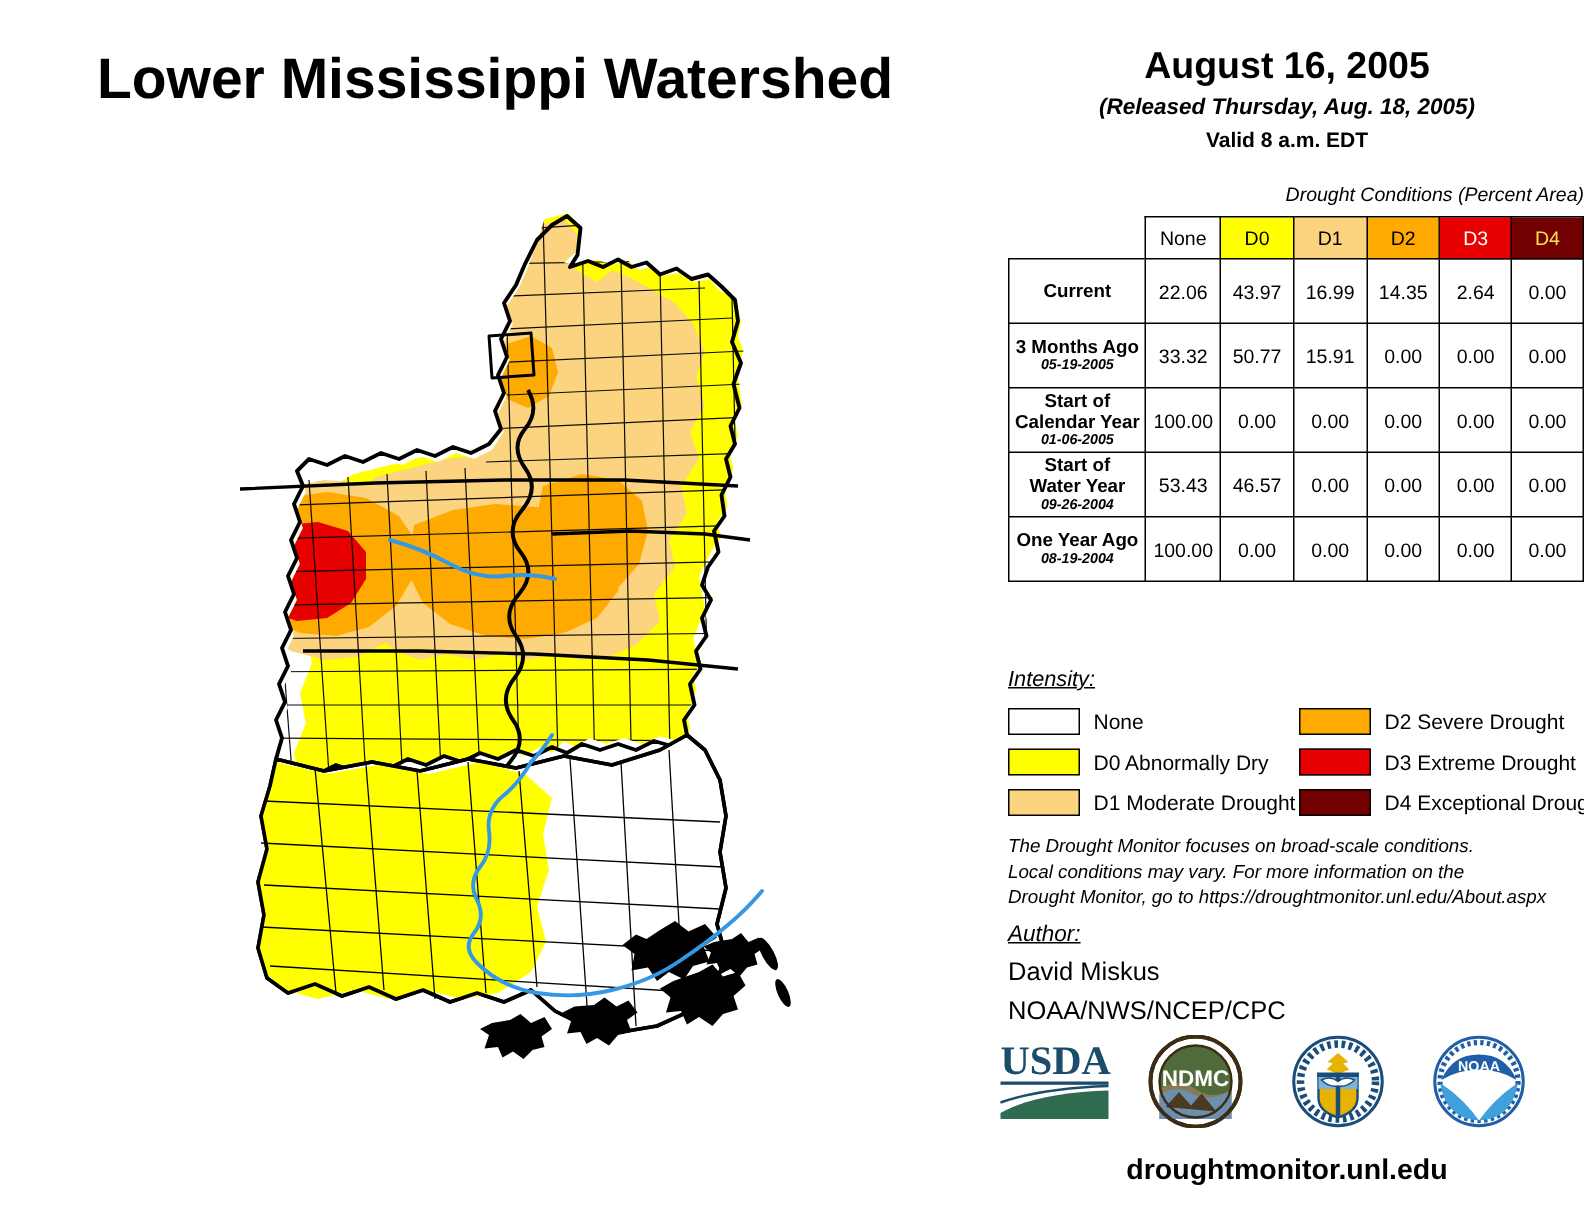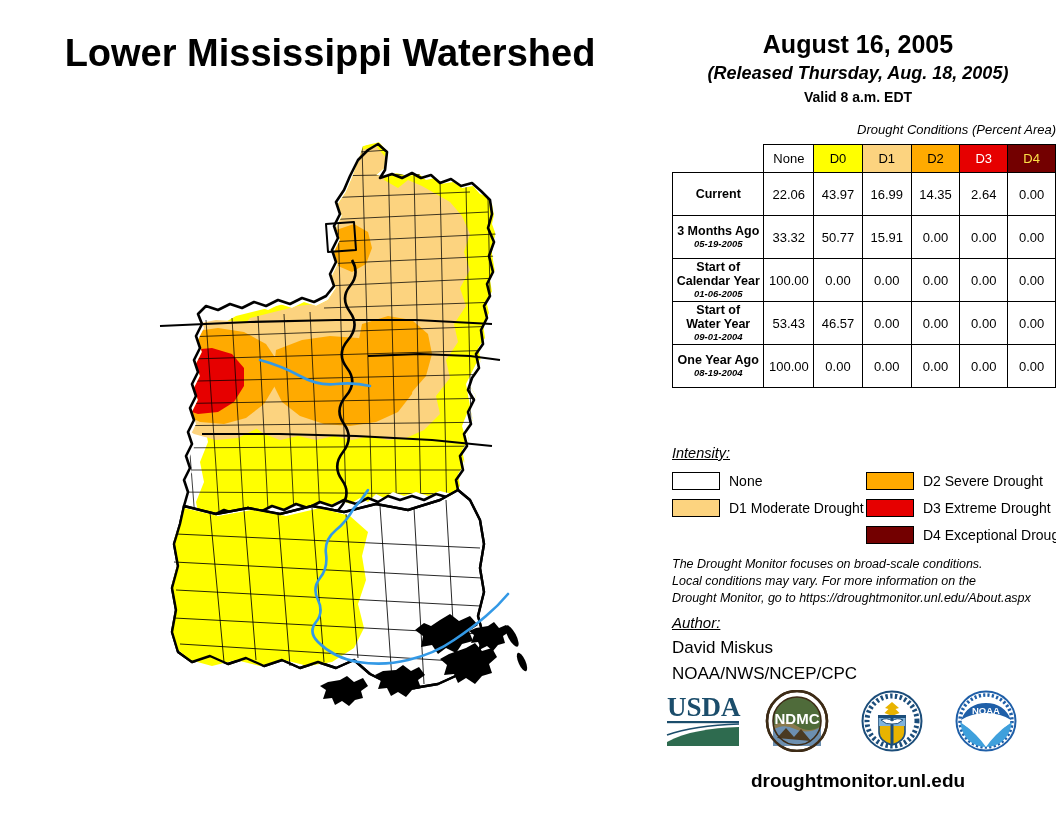--- a/index.html
+++ b/index.html
@@ -46,21 +46,21 @@
     top: 30px;
     width: 396px;
     text-align: center;
   }
   #date-main {
     font-size: 25px;
     font-weight: bold;
     line-height: 1.15;
   }
   #date-released {
-    font-size: 18px;
+    font-size: 15px;
     font-weight: bold;
     font-style: italic;
     line-height: 1.3;
     margin-top: 3px;
   }
   #date-valid {
     font-size: 14px;
     font-weight: bold;
     line-height: 1.3;
     margin-top: 3px;
@@ -289,21 +289,21 @@
         <td class="val">0.00</td>
         <td class="val">0.00</td>
         <td class="val">0.00</td>
         <td class="val">0.00</td>
         <td class="val">0.00</td>
       </tr>
       <tr>
         <td class="rowlabel">
           <span class="lbl">Start of</span>
           <span class="lbl">Water Year</span>
-          <span class="dt">09-01-2004</span>
+          <span class="dt">09-26-2004</span>
         </td>
         <td class="val">53.43</td>
         <td class="val">46.57</td>
         <td class="val">0.00</td>
         <td class="val">0.00</td>
         <td class="val">0.00</td>
         <td class="val">0.00</td>
       </tr>
       <tr>
         <td class="rowlabel">
@@ -319,20 +319,24 @@
       </tr>
     </tbody>
 </table>
 
 <div id="intensity-head">Intensity:</div>
 <div id="legend">
   <div class="legend-col left" id="legend-left">
       <div class="legend-item">
         <div class="swatch" style="background: rgb(255, 255, 255);"></div>
         <div class="legend-label">None</div>
+      </div>
+      <div class="legend-item">
+        <div class="swatch" style="background: rgb(255, 255, 0);"></div>
+        <div class="legend-label">D0 Abnormally Dry</div>
       </div>
       <div class="legend-item">
         <div class="swatch" style="background: rgb(252, 211, 127);"></div>
         <div class="legend-label">D1 Moderate Drought</div>
       </div>
     </div>
   <div class="legend-col right" id="legend-right">
       <div class="legend-item">
         <div class="swatch" style="background: rgb(255, 170, 0);"></div>
         <div class="legend-label">D2 Severe Drought</div>

